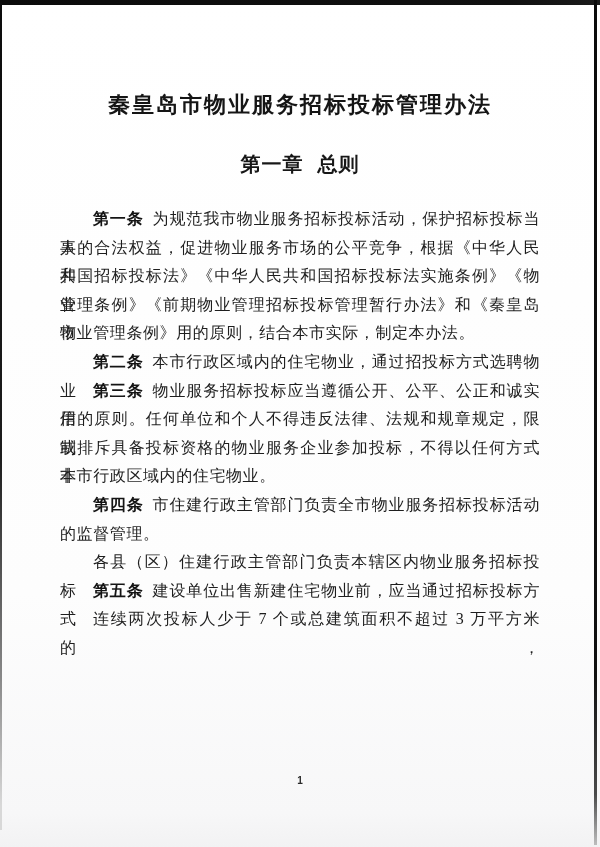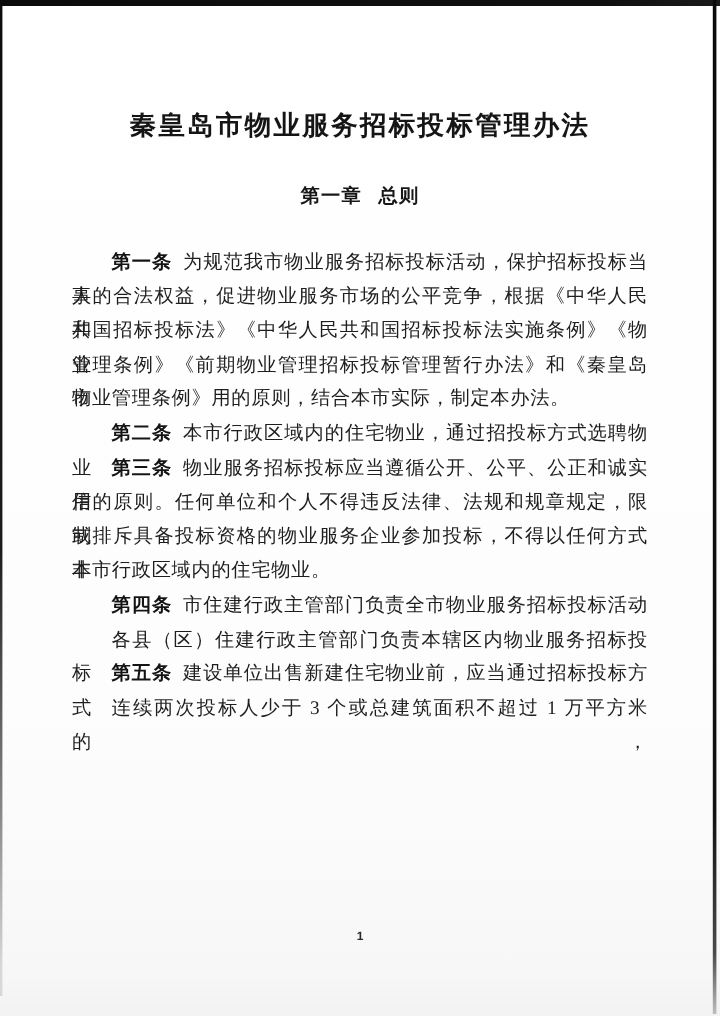--- a/index.html
+++ b/index.html
@@ -30,21 +30,21 @@
   .title {
     position: absolute; top: 90px; left: 0; width: 600px;
     text-align: center;
     font-size: 22px; line-height: 30px;
     font-weight: bold; letter-spacing: 2px;
     color: #151515;
   }
   .chapter {
     position: absolute; top: 153px; left: 0; width: 600px;
     text-align: center;
-    font-size: 16px; line-height: 22px;
+    font-size: 20px; line-height: 22px;
     font-weight: bold; letter-spacing: 1px;
     color: #171717;
   }
   .chapter .chapter-num { margin-right: 14px; }
   .body-text {
     position: absolute; top: 205px; left: 60px; width: 480px;
   }
   .line {
     height: 28.6px; line-height: 28.6px;
     font-size: 16px; letter-spacing: 0.6px;
@@ -83,19 +83,20 @@
     <div class="line justify"><span class="art"></span><span>人的合法权益，促进物业服务市场的公平竞争，根据《中华人民共</span></div>
     <div class="line justify"><span class="art"></span><span>和国招标投标法》《中华人民共和国招标投标法实施条例》《物业</span></div>
     <div class="line justify"><span class="art"></span><span>管理条例》《前期物业管理招标投标管理暂行办法》和《秦皇岛市</span></div>
     <div class="line short"><span class="art"></span><span>物业管理条例》用的原则，结合本市实际，制定本办法。</span></div>
     <div class="line justify indent"><span class="art">第二条</span><span>本市行政区域内的住宅物业，通过招投标方式选聘物业</span></div>
     <div class="line justify indent"><span class="art">第三条</span><span>物业服务招标投标应当遵循公开、公平、公正和诚实信</span></div>
     <div class="line justify"><span class="art"></span><span>用的原则。任何单位和个人不得违反法律、法规和规章规定，限制</span></div>
     <div class="line justify"><span class="art"></span><span>或排斥具备投标资格的物业服务企业参加投标，不得以任何方式非</span></div>
     <div class="line short"><span class="art"></span><span>本市行政区域内的住宅物业。</span></div>
     <div class="line justify indent"><span class="art">第四条</span><span>市住建行政主管部门负责全市物业服务招标投标活动</span></div>
+    <div class="line short"><span class="art"></span><span>的监督管理。</span></div>
     <div class="line justify indent"><span class="art"></span><span>各县（区）住建行政主管部门负责本辖区内物业服务招标投标</span></div>
     <div class="line justify indent"><span class="art">第五条</span><span>建设单位出售新建住宅物业前，应当通过招标投标方式</span></div>
-    <div class="line justify indent"><span class="art"></span><span>连续两次投标人少于 3 个或总建筑面积不超过 1 万平方米的，</span></div>
+    <div class="line justify indent"><span class="art"></span><span>连续两次投标人少于 7 个或总建筑面积不超过 3 万平方米的，</span></div>
   </div>
 
   <div class="page-num">1</div>
 </div>
 
 </body></html>

